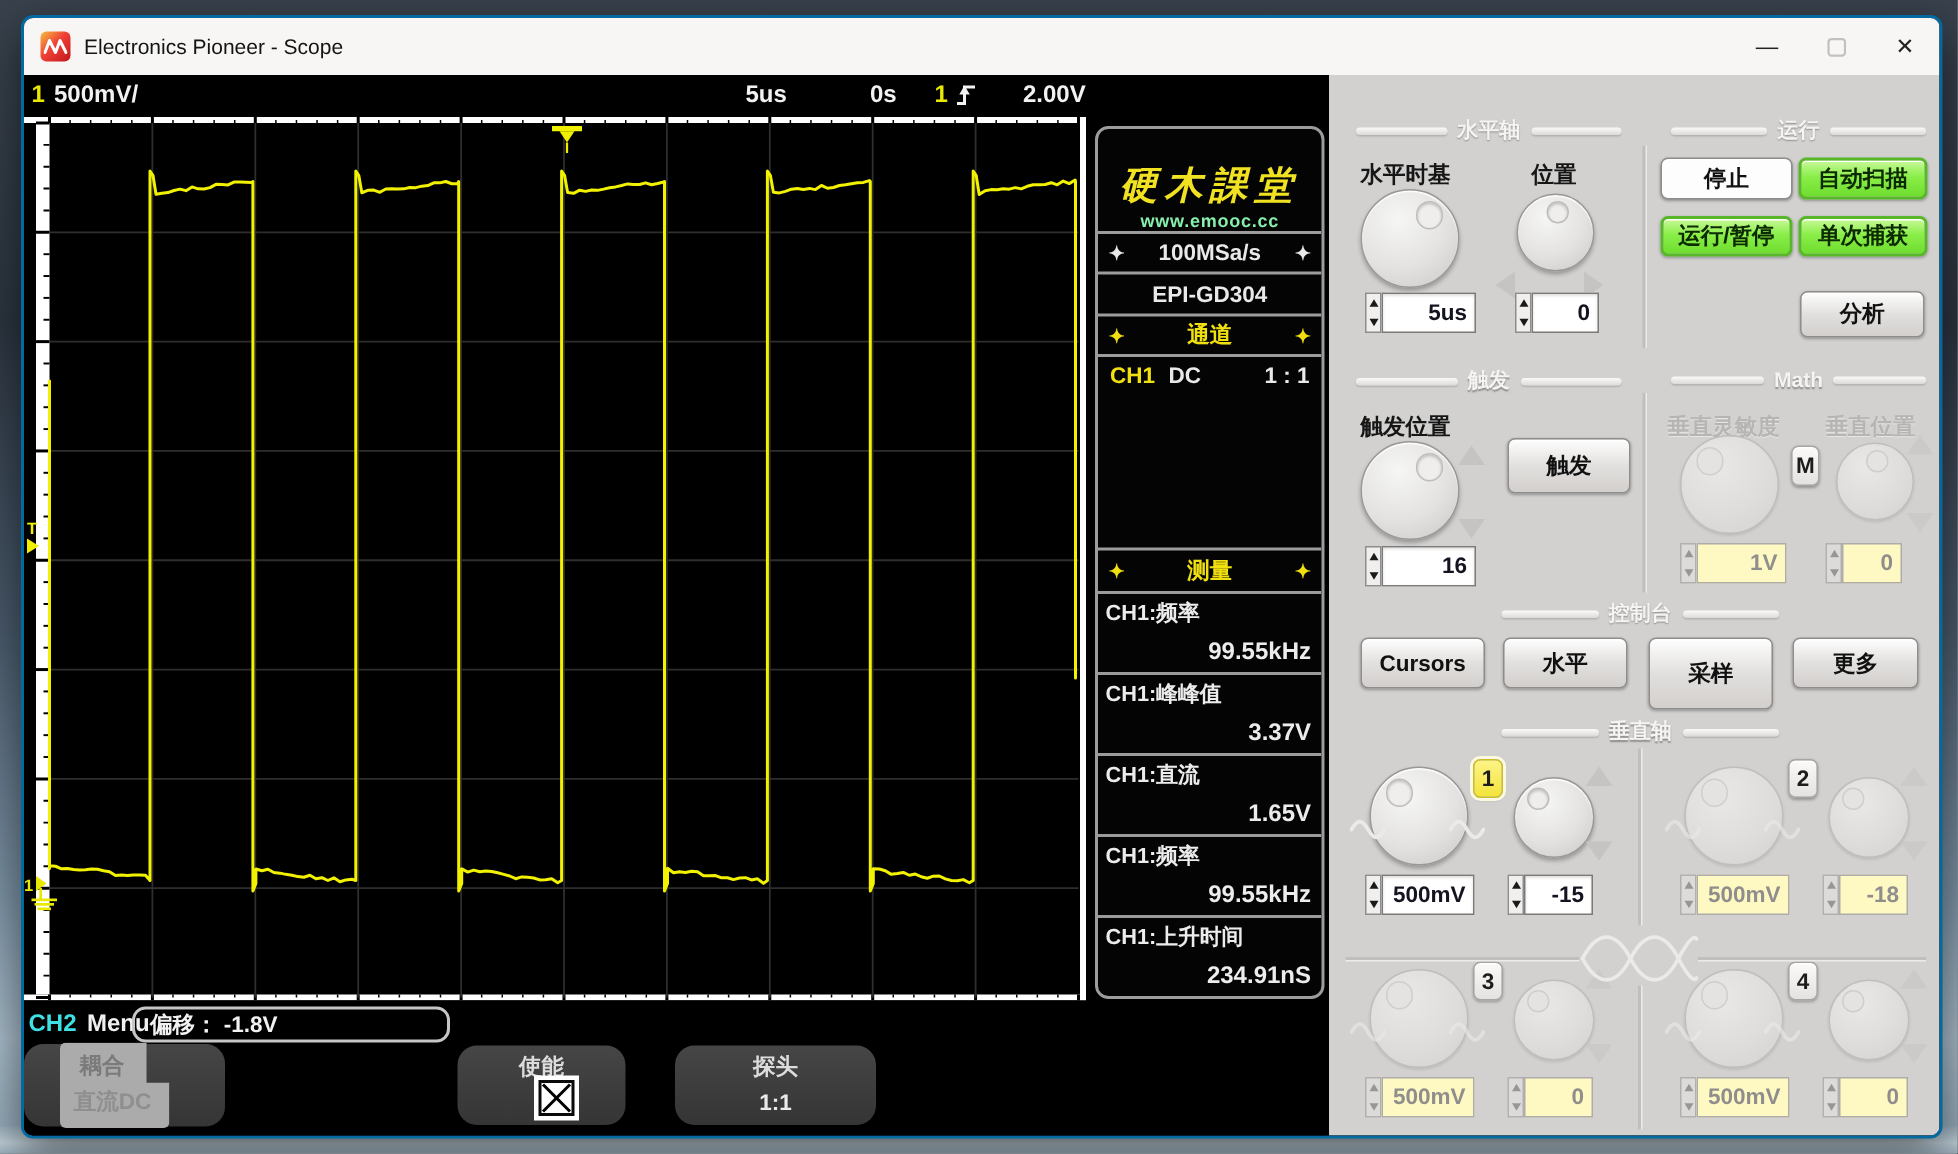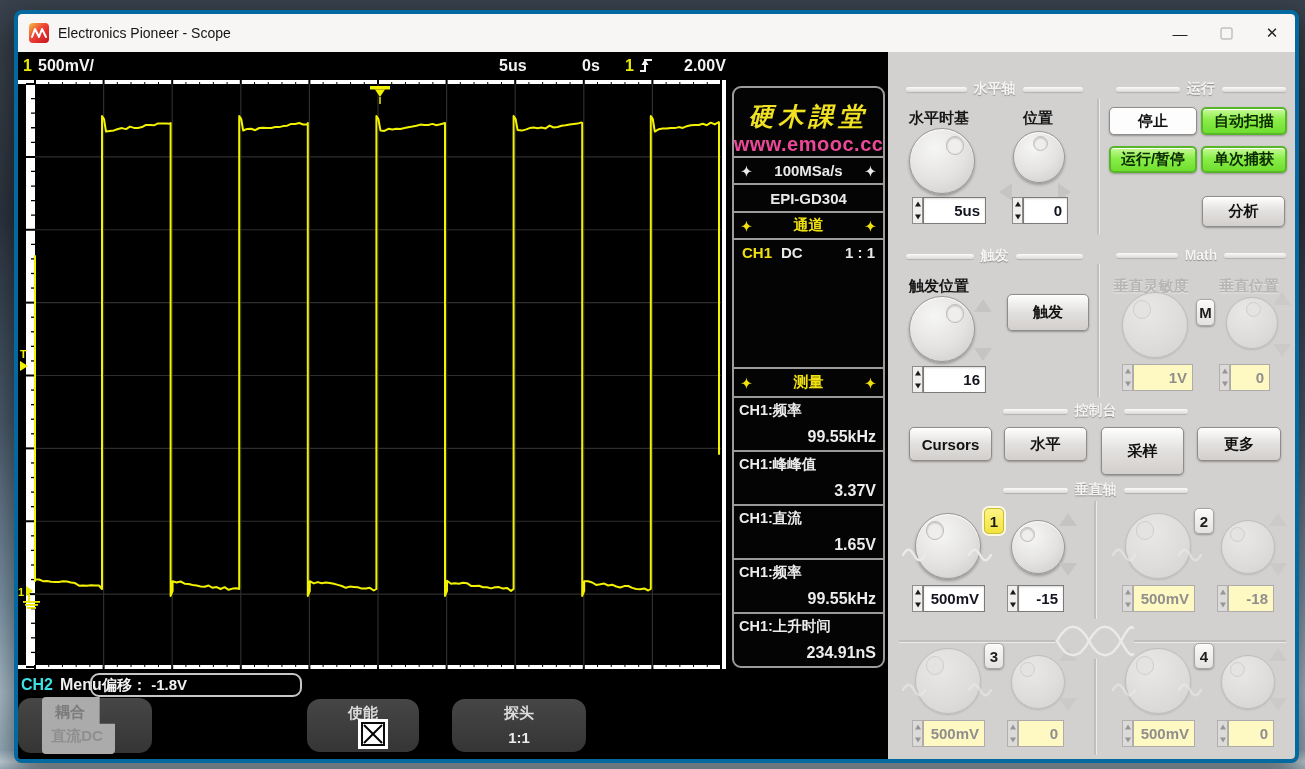--- a/index.html
+++ b/index.html
@@ -2,21 +2,21 @@
 <html><head>
 <meta charset="utf-8">
 <style>
   html,body{margin:0;padding:0;}
   body{width:1305px;height:769px;position:relative;overflow:hidden;
        font-family:"Liberation Sans",sans-serif;
        background:linear-gradient(180deg,#39424d 0%,#2c3541 28%,#4a5b6d 55%,#7e95a8 78%,#a9bdcb 90%,#8fa6b5 100%);}
   .wallpaper-ice{position:absolute;left:0;bottom:0;width:100%;height:18px;
        background:linear-gradient(180deg,#9db1c0,#c3d2da 60%,#9db1c0);opacity:.9;}
   .window{position:absolute;left:14px;top:10px;width:1277px;height:745px;border-radius:8px;
-       overflow:hidden;box-shadow:0 10px 30px rgba(0,0,0,.55);background:#000;border:4px solid #0369a1;}
+       overflow:hidden;box-shadow:0 10px 30px rgba(0,0,0,.55);background:#000;border:2px solid #0369a1;}
   
   .titlebar{position:absolute;left:0;top:0;width:100%;height:38px;background:#f7f6f5;display:flex;align-items:center;}
   .app-icon{width:20px;height:20px;margin-left:11px;border-radius:4px;position:relative;
        background:linear-gradient(135deg,#f5bf42 0%,#ef4136 45%,#c4161c 100%);}
   .app-icon svg{position:absolute;left:2px;top:4px;}
   .title-text{margin-left:9px;font-size:14px;color:#141414;}
   .win-btns{margin-left:auto;display:flex;align-items:center;height:100%;}
   .win-btn{width:46px;height:100%;display:flex;align-items:center;justify-content:center;font-size:15px;color:#222;}
   .win-btn.max{color:#b5b3b1;}
   
@@ -26,21 +26,21 @@
   .yel{color:#e8e800;}
   .wht{color:#f2f2f2;}
   .scope-frame{position:absolute;left:0;top:66px;width:708px;height:589px;background:#000;}
   
   .info-panel{position:absolute;left:714px;top:72px;width:153px;height:582px;background:#040404;
        border:2px solid #9c9c9c;border-radius:9px;box-sizing:border-box;display:flex;flex-direction:column;overflow:hidden;}
   .ip-row{border-top:2px solid #9c9c9c;display:flex;align-items:center;justify-content:center;color:#e9e9e9;
        font-weight:bold;font-size:15px;position:relative;flex:0 0 auto;}
   .ip-logo{border-top:none;flex-direction:column;height:64px;justify-content:flex-end;padding-top:4px;}
   .logo1{color:#f0e222;font-size:25px;font-weight:900;letter-spacing:5px;font-family:"Liberation Serif",serif;font-style:italic;}
-  .logo2{color:#ec4899;font-size:20px;font-weight:bold;letter-spacing:.5px;}
+  .logo2{color:#86efac;font-size:12px;font-weight:bold;letter-spacing:.5px;}
   .star{position:absolute;font-size:13px;color:inherit;top:50%;transform:translateY(-50%);}
   .star.l{left:7px;} .star.r{right:7px;}
   .ip-yellow{color:#f0e010;}
   .ch-row{justify-content:space-between;padding:0 8px;}
   .ch-row .probe{margin-left:auto;}
   .ip-spacer{flex:1 1 auto;}
   .meas-cell{border-top:2px solid #9a9a9a;height:52px;flex:0 0 auto;position:relative;color:#ececec;}
   .meas-cell .lbl{position:absolute;left:5px;top:3px;font-size:14.5px;font-weight:bold;}
   .meas-cell .val{position:absolute;right:7px;bottom:4px;font-size:16px;font-weight:bold;}
   

